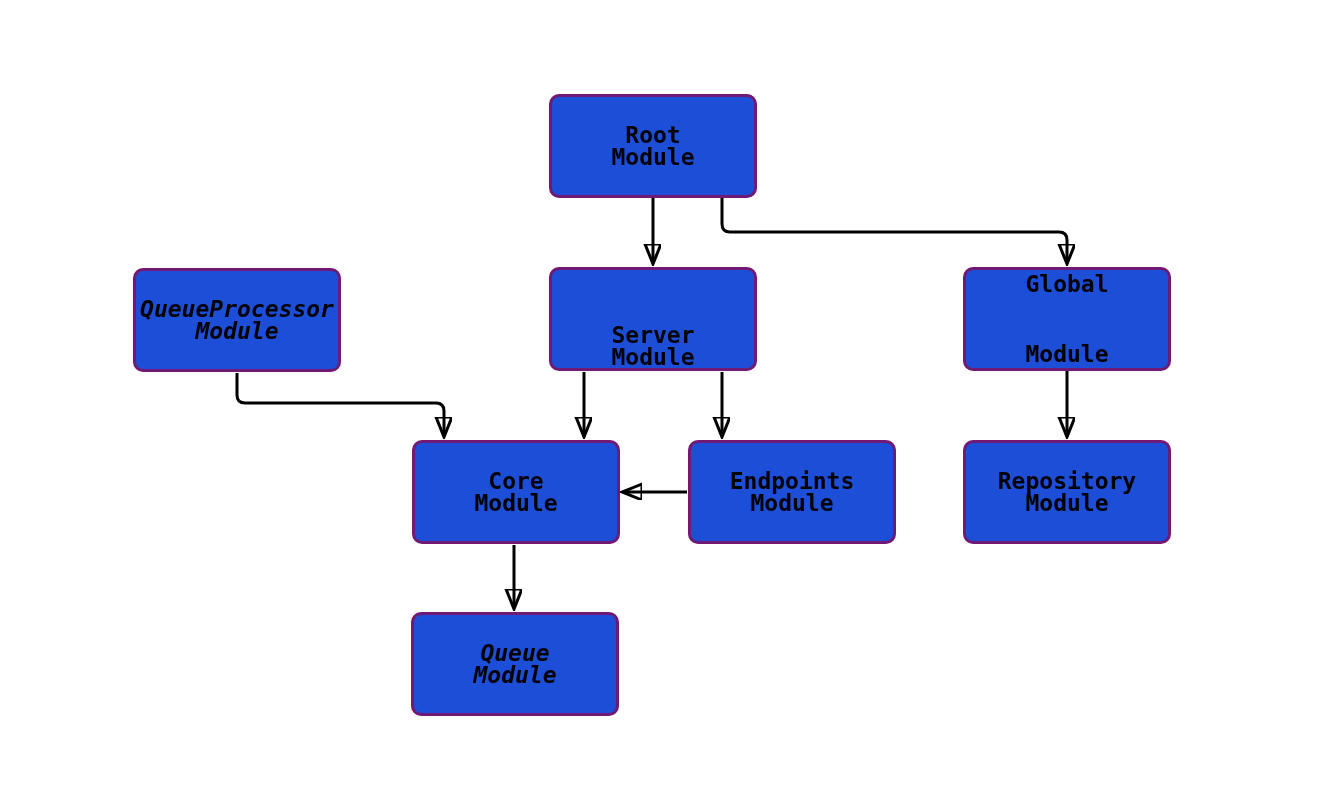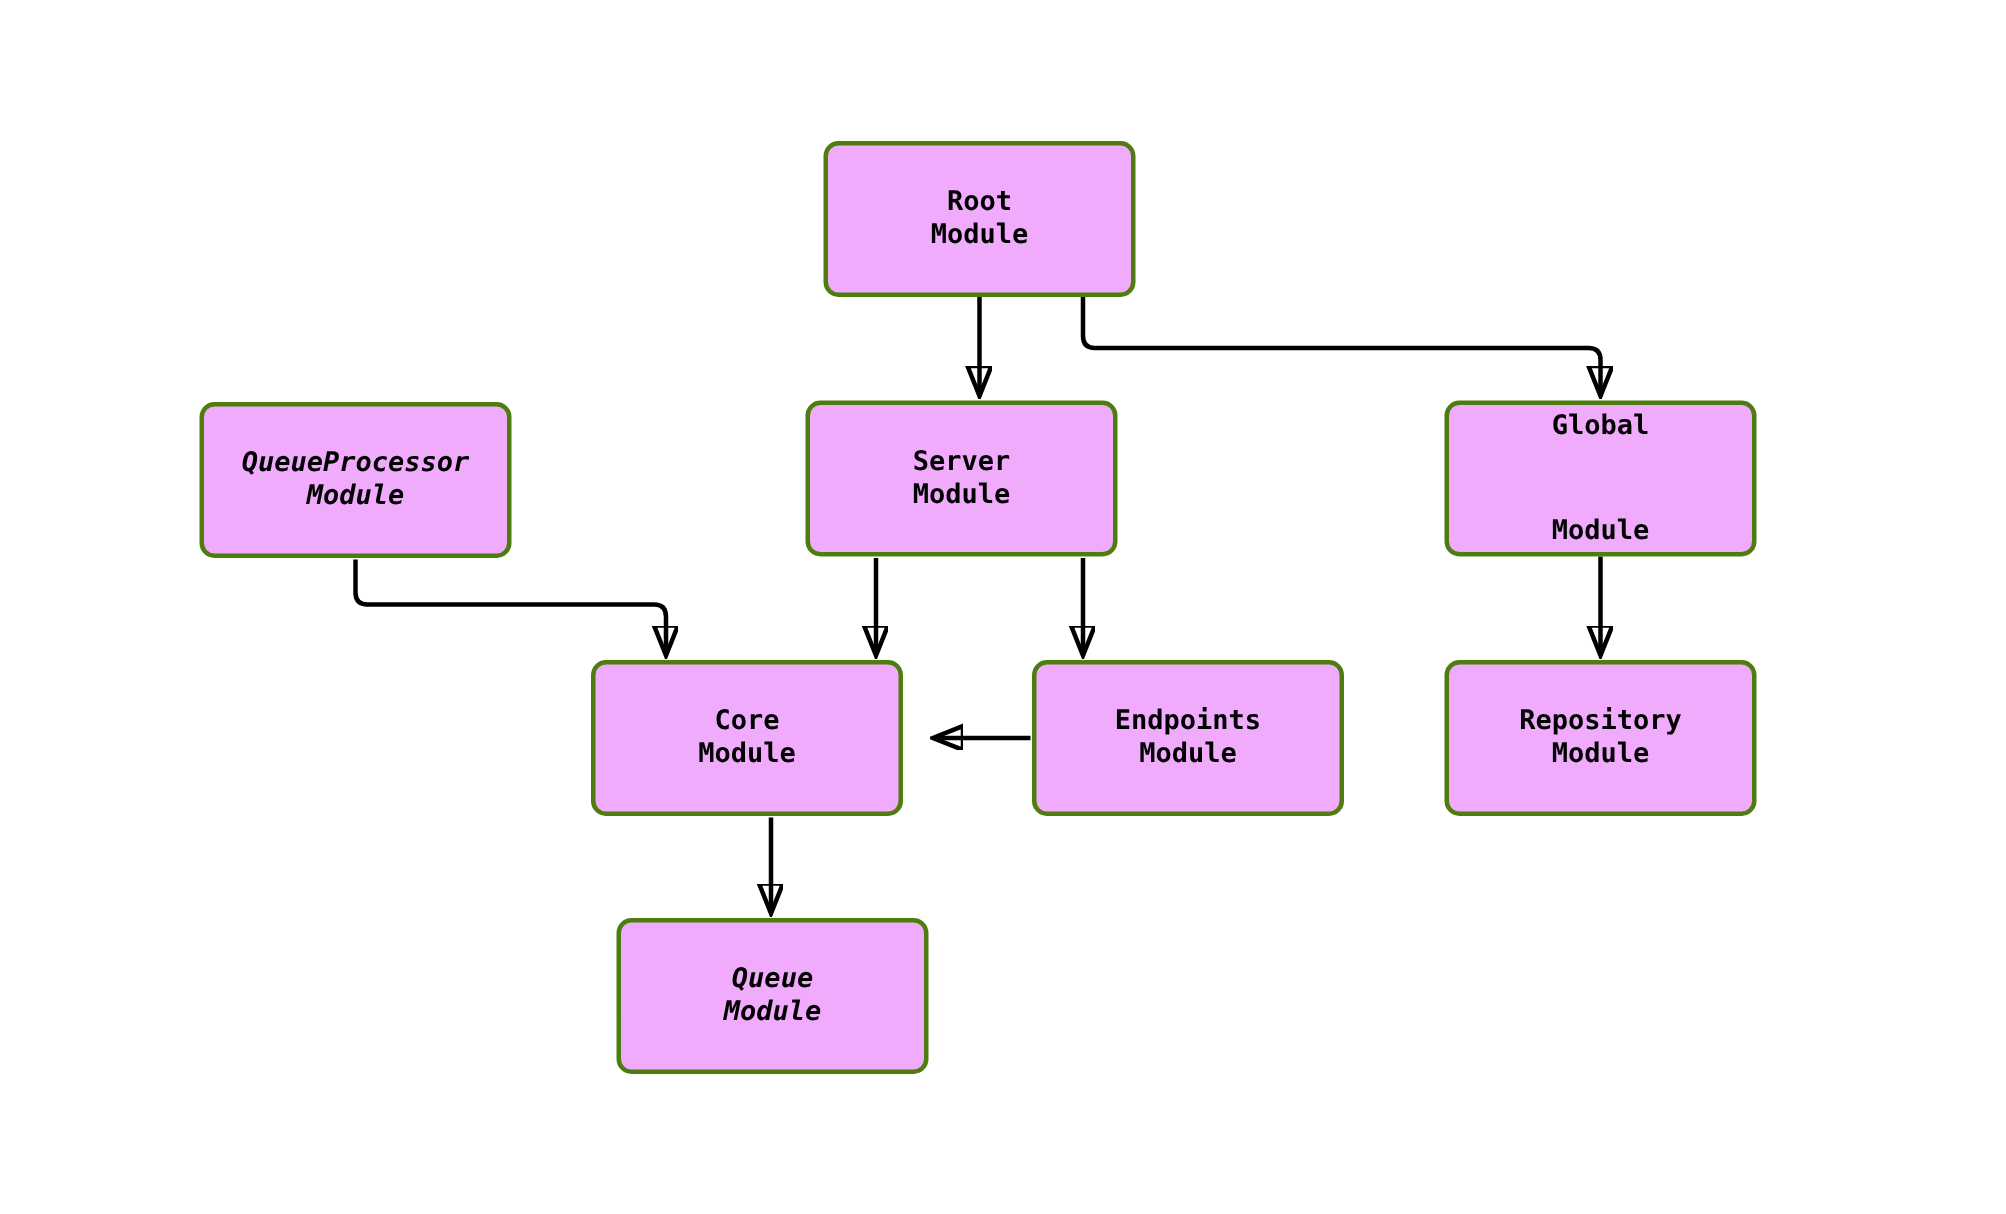--- a/index.html
+++ b/index.html
@@ -25,39 +25,39 @@
   .edges path {
     fill: none;
     stroke: #000000;
     stroke-width: 3;
   }
   .node {
     position: absolute;
     width: 208px;
     height: 104px;
     box-sizing: border-box;
-    background: #f0abfc;
-    border: 3px solid #4d7c0f;
+    background: #1d4ed8;
+    border: 3px solid #701a75;
     border-radius: 10px;
     display: flex;
     flex-direction: column;
     align-items: center;
     justify-content: center;
     text-align: center;
     font-weight: bold;
-    font-size: 18px;
+    font-size: 23px;
     line-height: 22px;
     color: #000000;
     white-space: nowrap;
   }
   #node-root          { left: 549px;  top: 94px;  }
   #node-queueprocessor{ left: 133px;  top: 268px; font-style: italic; }
-  #node-server        { left: 537px;  top: 267px; }
+  #node-server        { left: 549px;  top: 267px; justify-content: flex-end; }
   #node-global        { left: 963px;  top: 267px; gap: 48px; }
-  #node-core          { left: 394px;  top: 440px; }
+  #node-core          { left: 412px;  top: 440px; }
   #node-endpoints     { left: 688px;  top: 440px; }
   #node-repository    { left: 963px;  top: 440px; }
   #node-queue         { left: 411px;  top: 612px; font-style: italic; }
 </style>
 </head>
 <body>
 
 <div class="canvas">
 
   <svg class="edges" viewBox="0 0 1337 809" xmlns="http://www.w3.org/2000/svg">

